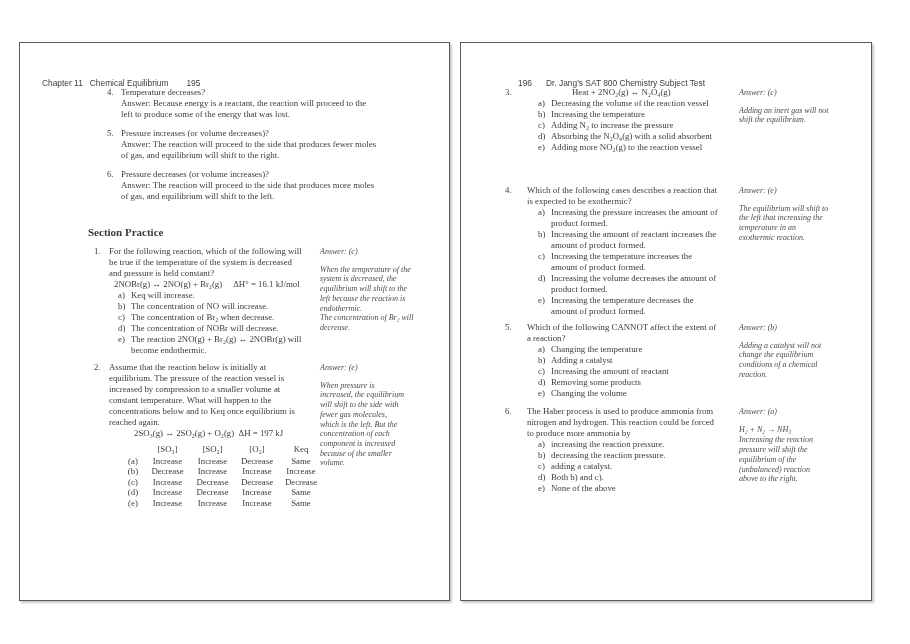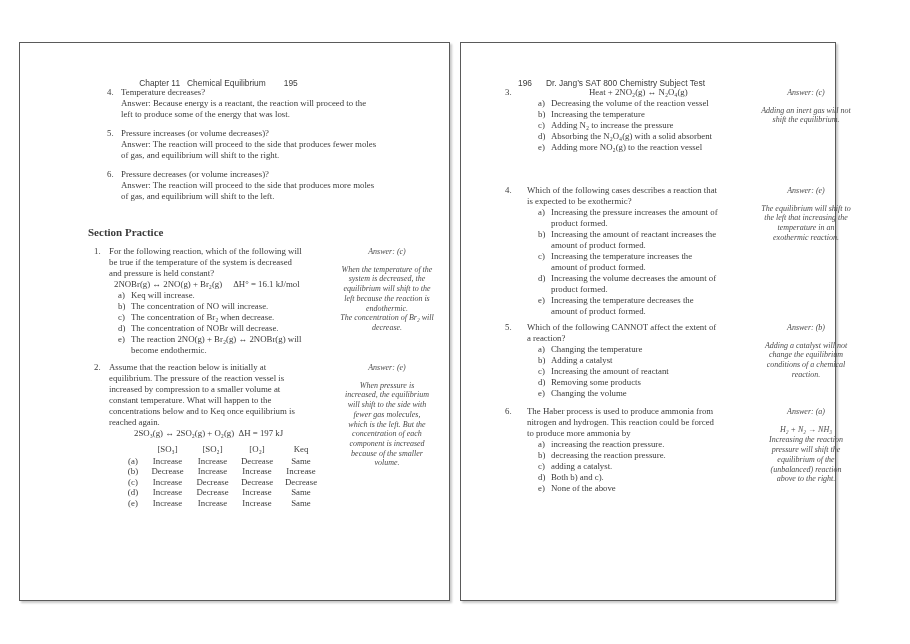--- a/index.html
+++ b/index.html
@@ -3,25 +3,25 @@
 <meta charset="utf-8">
 <style>
   * { margin:0; padding:0; box-sizing:border-box; }
   html,body { width:910px; height:644px; background:#ffffff; overflow:hidden; }
   #spread { position:relative; width:910px; height:644px; background:#ffffff;
             font-family:"Liberation Serif", serif; font-size:8.8px; line-height:11px; color:#3b3b3b; }
 
   .page { position:absolute; top:42px; height:559px; background:#ffffff;
           border:1px solid #5a5a5a; box-shadow:2px 2px 2px #c9c9c9; }
   .page-left  { left:19px;  width:431px; }
-  .page-right { left:460px; width:376px; }
+  .page-right { left:460px; width:412px; }
 
   .pg-header { position:absolute; top:24px; font-family:"Liberation Sans", sans-serif;
                font-size:8.4px; color:#3c3c3c; white-space:pre; }
-  .pg-header-left { left:2px; width:379px; text-align:center; }
+  .pg-header-left { left:8px; width:379px; text-align:left; }
   .pg-header-right { left:43px; }
   .pg-header-left .pgnum { margin-left:18px; }
   .pg-header-right .ptitle { margin-left:14px; }
 
   .review { position:absolute; left:87px; top:44px; }
   .ritem { display:flex; margin-bottom:8px; }
   .rnum { width:14px; flex:none; }
   .rtext { white-space:pre-line; }
 
   .section-title { position:absolute; left:68px; top:184px; font-weight:bold; font-size:11px; }
@@ -33,28 +33,28 @@
   .qtext { white-space:pre-line; }
   .equation { white-space:pre; }
   .choice { display:flex; }
   .clabel { width:13px; flex:none; }
   .ctext { white-space:pre-line; }
   .page-left  .choices { margin-left:9px; }
   .page-right .choices { margin-left:11px; }
 
   .q1-eq { margin-left:5px; }
   .q2-eq { margin-left:25px; }
-  .q3-eq { margin-left:62px; }
+  .q3-eq { margin-left:45px; }
 
   .ktable { margin-left:12px; margin-top:5px; line-height:10.6px;text-align:center; }
   .trow { display:grid; grid-template-columns:24px 45px 45px 44px 44px; }
   .trow.thead { margin-bottom:1px; }
 
   .margin-note { position:absolute; width:134px; font-style:italic; font-size:8px;
-                 line-height:9.7px; color:#4a4a4a;text-align:center; }
+                 line-height:9.7px; color:#4a4a4a; }
   .margin-note .answer { font-style:italic; }
   .margin-note .note { margin-top:8px; white-space:pre-line; }
   .margin-note .note-eq { margin-top:8px; white-space:pre; }
   .margin-note .note-eq + .note { margin-top:1px; }
 
   
   .pos-q1 { left:74px; top:203px; }
   .pos-q1n { left:300px; top:204px; }
   .pos-q2 { left:74px; top:319px; }
   .pos-q2n { left:300px; top:320px; }

